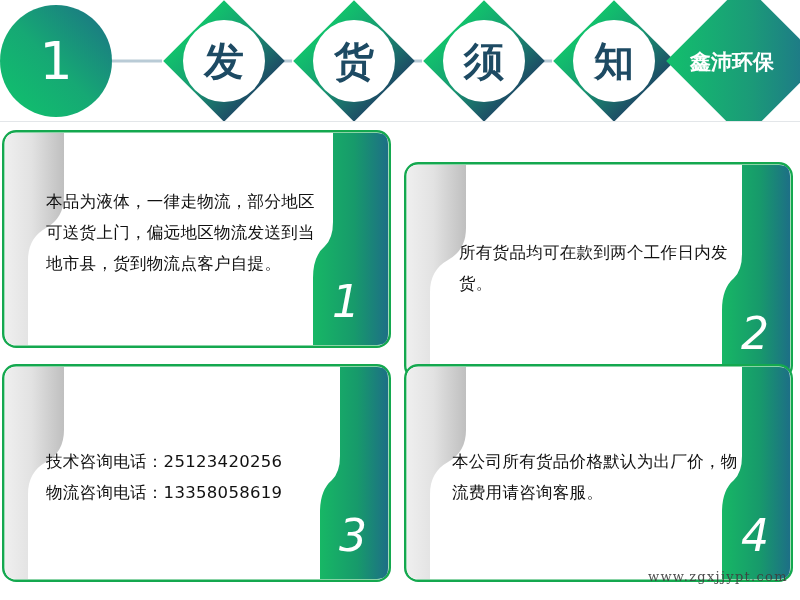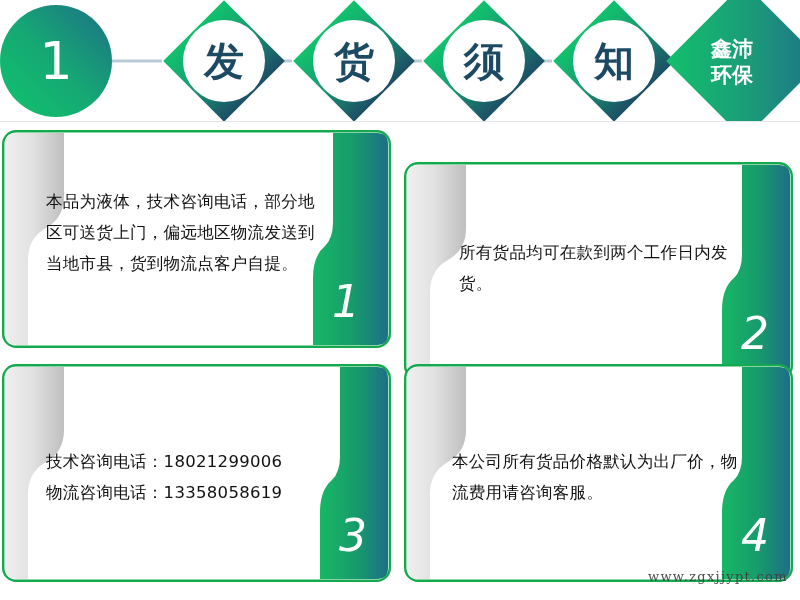--- a/index.html
+++ b/index.html
@@ -58,21 +58,20 @@
     pointer-events: none;
     line-height: 1;
   }
   .hdr-logo-label {
     position: absolute;
     left: 684px;
     top: 20px;
     width: 96px;
     height: 86px;
     display: flex;
-    flex-direction: column;
     align-items: center;
     justify-content: center;
     color: #ffffff;
     font-size: 21px;
     font-weight: 700;
     line-height: 1.22;
     letter-spacing: 0px;
     pointer-events: none;
   }
 
@@ -237,41 +236,41 @@
         <linearGradient id="c1grn" x1="0" y1="0" x2="1" y2="0">
           <stop offset="0%" stop-color="#17b765"></stop>
           <stop offset="55%" stop-color="#179a6b"></stop>
           <stop offset="100%" stop-color="#1d6f86"></stop>
         </linearGradient>
       </defs>
       <rect x="1.2" y="1.2" width="386.6" height="215.6" rx="13" ry="13" fill="#ffffff" stroke="#14a84f" stroke-width="2.4"></rect>
       <path d="M3 14 Q3 3 14 3 L62 3 L62 66 Q62 88 44 98 Q26 108 26 130 L26 215 L14 215 Q3 215 3 204 Z" fill="url(#c1tab)"></path>
       <path d="M331 3 L375 3 Q386 3 386 14 L386 204 Q386 215 375 215 L311 215 L311 148 Q311 126 323 116 Q331 108 331 92 Z" fill="url(#c1grn)"></path>
     </svg>
-    <div class="card-text">本品为液体，技术咨询电话，部分地区可送货上门，偏远地区物流发送到当地市县，货到物流点客户自提。</div>
+    <div class="card-text">本品为液体，一律走物流，部分地区可送货上门，偏远地区物流发送到当地市县，货到物流点客户自提。</div>
     <div class="card-num">1</div>
   </div>
 
   <div class="card" id="card-2">
     <svg class="card-svg" width="389" height="218" viewBox="0 0 389 218">
       <rect x="1.2" y="1.2" width="386.6" height="215.6" rx="13" ry="13" fill="#ffffff" stroke="#14a84f" stroke-width="2.4"></rect>
       <path d="M3 14 Q3 3 14 3 L62 3 L62 66 Q62 88 44 98 Q26 108 26 130 L26 215 L14 215 Q3 215 3 204 Z" fill="url(#c1tab)"></path>
       <path d="M338 3 L375 3 Q386 3 386 14 L386 204 Q386 215 375 215 L318 215 L318 148 Q318 126 330 116 Q338 108 338 92 Z" fill="url(#c1grn)"></path>
     </svg>
     <div class="card-text">所有货品均可在款到两个工作日内发货。</div>
     <div class="card-num">2</div>
   </div>
 
   <div class="card" id="card-3">
     <svg class="card-svg" width="389" height="218" viewBox="0 0 389 218">
       <rect x="1.2" y="1.2" width="386.6" height="215.6" rx="13" ry="13" fill="#ffffff" stroke="#14a84f" stroke-width="2.4"></rect>
       <path d="M3 14 Q3 3 14 3 L62 3 L62 66 Q62 88 44 98 Q26 108 26 130 L26 215 L14 215 Q3 215 3 204 Z" fill="url(#c1tab)"></path>
       <path d="M338 3 L375 3 Q386 3 386 14 L386 204 Q386 215 375 215 L318 215 L318 148 Q318 126 330 116 Q338 108 338 92 Z" fill="url(#c1grn)"></path>
     </svg>
-    <div class="card-text">技术咨询电话：18021299006
+    <div class="card-text">技术咨询电话：25123420256
 物流咨询电话：13358058619</div>
     <div class="card-num">3</div>
   </div>
 
   <div class="card" id="card-4">
     <svg class="card-svg" width="389" height="218" viewBox="0 0 389 218">
       <rect x="1.2" y="1.2" width="386.6" height="215.6" rx="13" ry="13" fill="#ffffff" stroke="#14a84f" stroke-width="2.4"></rect>
       <path d="M3 14 Q3 3 14 3 L62 3 L62 66 Q62 88 44 98 Q26 108 26 130 L26 215 L14 215 Q3 215 3 204 Z" fill="url(#c1tab)"></path>
       <path d="M338 3 L375 3 Q386 3 386 14 L386 204 Q386 215 375 215 L318 215 L318 148 Q318 126 330 116 Q338 108 338 92 Z" fill="url(#c1grn)"></path>
     </svg>

